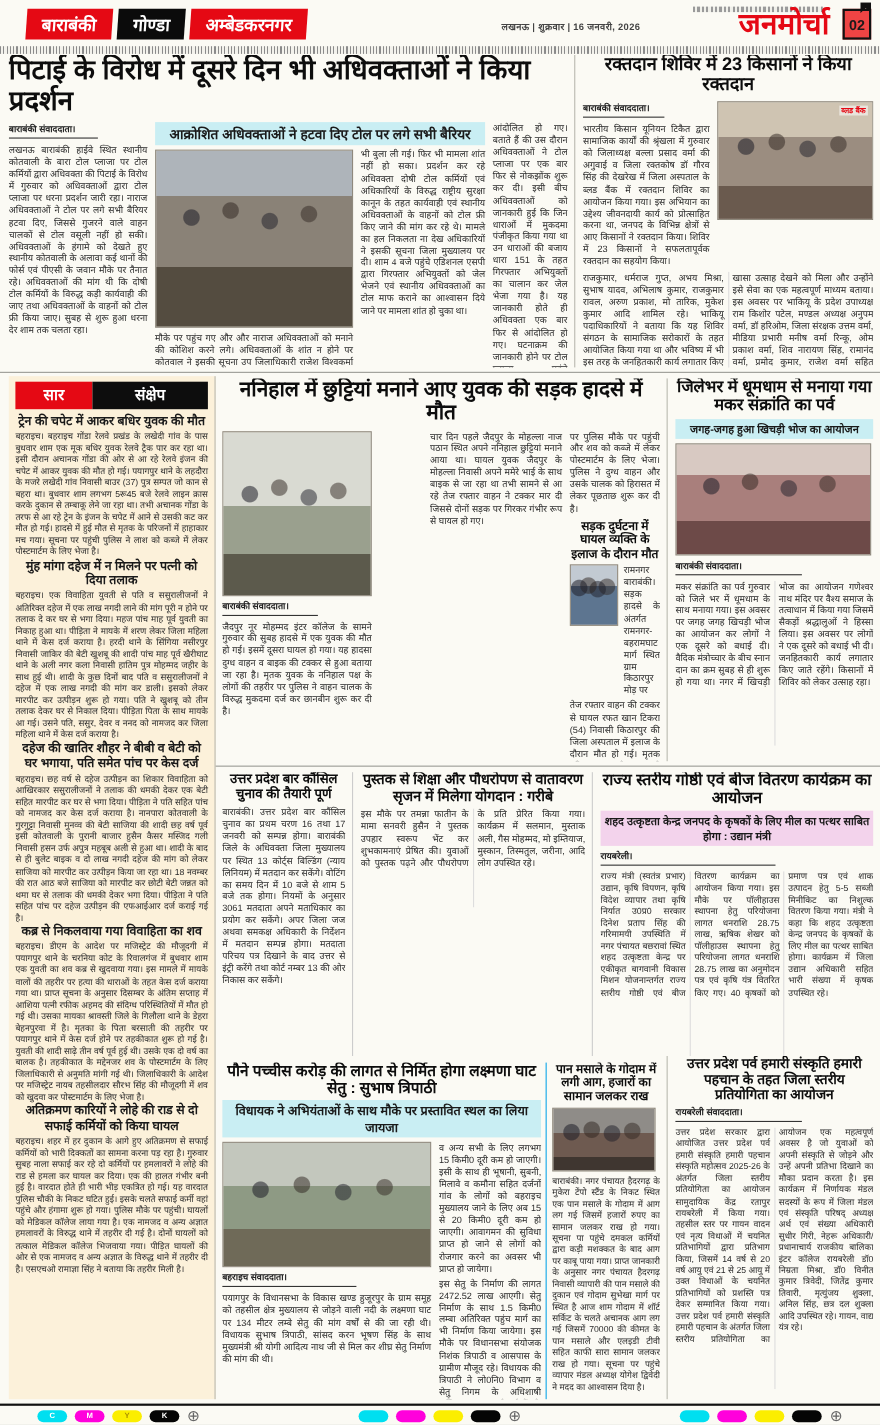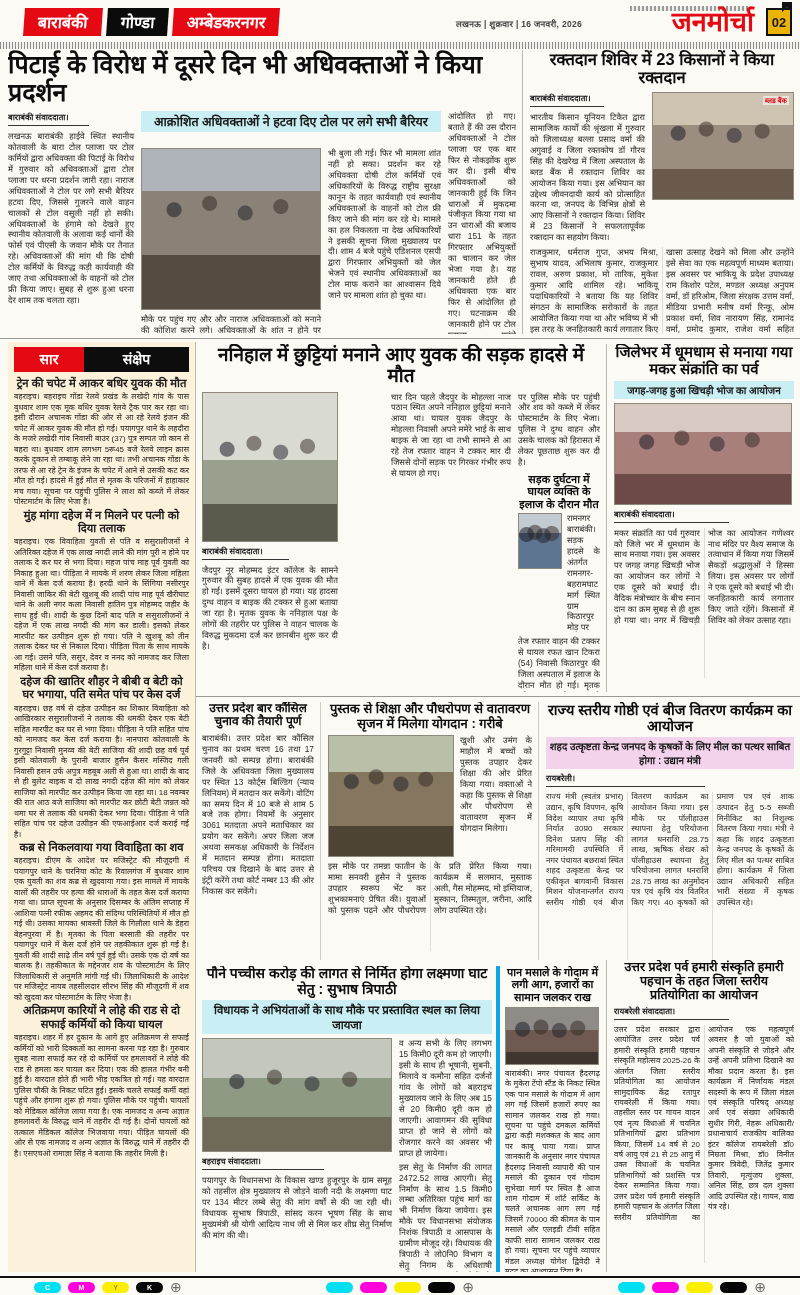--- a/index.html
+++ b/index.html
@@ -12,21 +12,21 @@
   
   .region-tags { position:absolute; left:24px; top:8px; display:flex; gap:5px; }
   .tag { padding:3px 14px; font-size:16px; font-weight:800; color:#fff; transform:skewX(-4deg); }
   .tag.red { background:#e50914; }
   .tag.blk { background:#0b0b0b; }
   .dateline { position:absolute; right:218px; top:18px; font-size:8.5px; font-weight:bold; color:#444; letter-spacing:.3px;}
   .tagline-bar { position:absolute; right:52px; top:6px; width:118px; height:5px;
     background:repeating-linear-gradient(90deg,#9a9a9a 0 2px,#f0f0ea 2px 4px); }
   .paper-name { position:absolute; right:46px; top:9px; font-size:27px; line-height:1; font-weight:800; color:#e50914; }
   .page-box { position:absolute; right:8px; top:8px; width:26px; height:28px; border:2px solid #111;
-    background:#eab308; text-align:center; font-size:13px; font-weight:800; line-height:25px; }
+    background:#ef4444; text-align:center; font-size:13px; font-weight:800; line-height:25px; }
   .page-notch { position:absolute; right:8px; top:2px; width:10px; height:10px; background:#111;
     clip-path:polygon(0 0,100% 0,100% 100%,50% 55%,0 100%); }
   .hatch { position:absolute; left:0; top:42px; width:800px; height:7px;
     background:repeating-linear-gradient(90deg,#8b8b8b 0 1px,#f3f2ec 1px 3px); }
   
   .art { position:absolute; overflow:hidden; }
   .hl { font-weight:800; color:#0d0d0d; line-height:1.12; text-align:center; }
   .byline { font-size:8.2px; font-weight:bold; color:#222; }
   .byrule { width:64%; height:1px; background:#333; margin:3px 0 5px; }
   .bt { font-size:8.3px; line-height:1.32; text-align:justify; color:#2a2a2a; }
@@ -89,21 +89,21 @@
   <div class="art" id="a1" style="left:8px; top:50px; width:508px; height:284px;">
     <div class="hl" style="font-size:25px; text-align:left;">पिटाई के विरोध में दूसरे दिन भी अधिवक्ताओं ने किया प्रदर्शन</div>
     <div style="display:flex; gap:7px; margin-top:5px;">
       <div style="width:126px; flex:none;">
         <div class="byline">बाराबंकी संवाददाता।</div>
         <div class="byrule"></div>
         <div class="bt">लखनऊ बाराबंकी हाईवे स्थित स्थानीय कोतवाली के बारा टोल प्लाजा पर टोल कर्मियों द्वारा अधिवक्ता की पिटाई के विरोध में गुरुवार को अधिवक्ताओं द्वारा टोल प्लाजा पर धरना प्रदर्शन जारी रहा। नाराज अधिवक्ताओं ने टोल पर लगे सभी बैरियर हटवा दिए, जिससे गुजरने वाले वाहन चालकों से टोल वसूली नहीं हो सकी। अधिवक्ताओं के हंगामे को देखते हुए स्थानीय कोतवाली के अलावा कई थानों की फोर्स एवं पीएसी के जवान मौके पर तैनात रहे। अधिवक्ताओं की मांग थी कि दोषी टोल कर्मियों के विरुद्ध कड़ी कार्यवाही की जाए तथा अधिवक्ताओं के वाहनों को टोल फ्री किया जाए। सुबह से शुरू हुआ धरना देर शाम तक चलता रहा।</div>
       </div>
       <div style="width:300px; flex:none;">
         <div class="sub-cyan">आक्रोशित अधिवक्ताओं ने हटवा दिए टोल पर लगे सभी बैरियर</div>
-        <div style="display:flex; gap:7px; margin-top:16px;">
+        <div style="display:flex; gap:7px; margin-top:4px;font-family:Liberation Serif, serif;">
           <div class="photo ph-crowd" style="width:180px; height:162px;"></div>
           <div class="bt" style="flex:1;">भी बुला ली गई। फिर भी मामला शांत नहीं हो सका। प्रदर्शन कर रहे अधिवक्ता दोषी टोल कर्मियों एवं अधिकारियों के विरुद्ध राष्ट्रीय सुरक्षा कानून के तहत कार्यवाही एवं स्थानीय अधिवक्ताओं के वाहनों को टोल फ्री किए जाने की मांग कर रहे थे। मामले का हल निकलता ना देख अधिकारियों ने इसकी सूचना जिला मुख्यालय पर दी। शाम 4 बजे पहुंचे एडिशनल एसपी द्वारा गिरफ्तार अभियुक्तों को जेल भेजने एवं स्थानीय अधिवक्ताओं का टोल माफ कराने का आश्वासन दिये जाने पर मामला शांत हो चुका था।</div>
         </div>
         <div class="bt" style="margin-top:4px; width:180px;">मौके पर पहुंच गए और और नाराज अधिवक्ताओं को मनाने की कोशिश करने लगे। अधिवक्ताओं के शांत न होने पर कोतवाल ने इसकी सूचना उप जिलाधिकारी राजेश विश्वकर्मा एवं पुलिस उपाधीक्षक समीर कुमार सिंह को दिया। हंगामा को देखते हुए प्रशासन द्वारा कई थानों की फोर्स के अलावा पीएसी भी बुला ली गई।</div>
       </div>
       <div class="bt" style="flex:1;">आंदोलित हो गए। बताते हैं की उस दौरान अधिवक्ताओं ने टोल प्लाजा पर एक बार फिर से नोकझोंक शुरू कर दी। इसी बीच अधिवक्ताओं को जानकारी हुई कि जिन धाराओं में मुकदमा पंजीकृत किया गया था उन धाराओं की बजाय धारा 151 के तहत गिरफ्तार अभियुक्तों का चालान कर जेल भेजा गया है। यह जानकारी होते ही अधिवक्ता एक बार फिर से आंदोलित हो गए। घटनाक्रम की जानकारी होने पर टोल प्लाजा पहुंचे उच्चाधिकारियों ने पूरे मामले को गंभीरता से लिया और दोषियों पर कार्यवाही का भरोसा दिया।</div>
     </div>
   </div>
 
   <div class="art" id="a2" style="left:522px; top:50px; width:272px; height:284px; border-left:1px solid #b9b9b0; padding-left:7px;">
@@ -183,24 +183,20 @@
 
   <div class="hline" style="top:696px; left:196px; width:604px;"></div>
 
   <div class="art" id="a6" style="left:202px; top:702px; width:112px; height:258px;">
     <div class="hl" style="font-size:12px;">उत्तर प्रदेश बार कौंसिल चुनाव की तैयारी पूर्ण</div>
     <div class="bt" style="margin-top:4px;">बाराबंकी। उत्तर प्रदेश बार कौंसिल चुनाव का प्रथम चरण 16 तथा 17 जनवरी को सम्पन्न होगा। बाराबंकी जिले के अधिवक्ता जिला मुख्यालय पर स्थित 13 कोर्ट्स बिल्डिंग (न्याय लिनियम) में मतदान कर सकेंगे। वोटिंग का समय दिन में 10 बजे से शाम 5 बजे तक होगा। नियमों के अनुसार 3061 मतदाता अपने मताधिकार का प्रयोग कर सकेंगे। अपर जिला जज अथवा समकक्ष अधिकारी के निर्देशन में मतदान सम्पन्न होगा। मतदाता परिचय पत्र दिखाने के बाद उत्तर से इंट्री करेंगे तथा कोर्ट नम्बर 13 की ओर निकास कर सकेंगे।</div>
   </div>
 
   <div class="art" id="a7" style="left:320px; top:702px; width:212px; height:258px; border-left:1px solid #ccc; padding-left:7px;">
     <div class="hl" style="font-size:13px;">पुस्तक से शिक्षा और पौधरोपण से वातावरण सृजन में मिलेगा योगदान : गरीबे</div>
-    <div style="display:flex; gap:6px; margin-top:4px;">
-      <div class="photo ph-gift" style="width:126px; height:122px; flex:none;"></div>
-      <div class="bt" style="flex:1;">खुशी और उमंग के माहौल में बच्चों को पुस्तक उपहार देकर शिक्षा की ओर प्रेरित किया गया। वक्ताओं ने कहा कि पुस्तक से शिक्षा और पौधरोपण से वातावरण सृजन में योगदान मिलेगा।</div>
-    </div>
     <div class="bt cols2" style="margin-top:4px; height:90px; overflow:hidden;">इस मौके पर तमन्ना फातीन के मामा सनवरी हुसैन ने पुस्तक उपहार स्वरूप भेंट कर शुभकामनाएं प्रेषित की। युवाओं को पुस्तक पढ़ने और पौधरोपण के प्रति प्रेरित किया गया। कार्यक्रम में सलमान, मुस्ताक अली, गैस मोहम्मद, मो इम्तियाज, मुस्कान, तिस्मतुल, जरीना, आदि लोग उपस्थित रहे।</div>
   </div>
 
   <div class="art" id="a8" style="left:538px; top:702px; width:256px; height:258px; border-left:1px solid #ccc; padding-left:7px;">
     <div class="hl" style="font-size:14.5px;">राज्य स्तरीय गोष्ठी एवं बीज वितरण कार्यक्रम का आयोजन</div>
     <div class="sub-pink" style="margin-top:3px;">शहद उत्कृष्टता केन्द्र जनपद के कृषकों के लिए मील का पत्थर साबित होगा : उद्यान मंत्री</div>
     <div class="byline" style="margin-top:3px;">रायबरेली।</div>
     <div class="byrule"></div>
     <div class="bt cols3" style="height:168px; overflow:hidden; font-size:8px;">राज्य मंत्री (स्वतंत्र प्रभार) उद्यान, कृषि विपणन, कृषि विदेश व्यापार तथा कृषि निर्यात उ0प्र0 सरकार दिनेश प्रताप सिंह की गरिमामयी उपस्थिति में नगर पंचायत बछरावां स्थित शहद उत्कृष्टता केन्द्र पर एकीकृत बागवानी विकास मिशन योजनान्तर्गत राज्य स्तरीय गोष्ठी एवं बीज वितरण कार्यक्रम का आयोजन किया गया। इस मौके पर पॉलीहाउस स्थापना हेतु परियोजना लागत धनराशि 28.75 लाख, ऋषिक शेखर को पॉलीहाउस स्थापना हेतु परियोजना लागत धनराशि 28.75 लाख का अनुमोदन पत्र एवं कृषि यंत्र वितरित किए गए। 40 कृषकों को प्रमाण पत्र एवं शाक उत्पादन हेतु 5-5 सब्जी मिनीकिट का निशुल्क वितरण किया गया। मंत्री ने कहा कि शहद उत्कृष्टता केन्द्र जनपद के कृषकों के लिए मील का पत्थर साबित होगा। कार्यक्रम में जिला उद्यान अधिकारी सहित भारी संख्या में कृषक उपस्थित रहे।</div>
   </div>
@@ -215,21 +211,21 @@
         <div class="byrule"></div>
         <div class="bt">पयागपुर के विधानसभा के विकास खण्ड हुजूरपुर के ग्राम समूह को तहसील क्षेत्र मुख्यालय से जोड़ने वाली नदी के लक्ष्मणा घाट पर 134 मीटर लम्बे सेतु की मांग वर्षों से की जा रही थी। विधायक सुभाष त्रिपाठी, सांसद करन भूषण सिंह के साथ मुख्यमंत्री श्री योगी आदित्य नाथ जी से मिल कर शीघ्र सेतु निर्माण की मांग की थी।</div>
       </div>
       <div style="flex:1;">
         <div class="bt">व अन्य सभी के लिए लगभग 15 किमी0 दूरी कम हो जाएगी। इसी के साथ ही भूषानी, सुबनी, मिलावे व कमौना सहित दर्जनों गांव के लोगों को बहराइच मुख्यालय जाने के लिए अब 15 से 20 किमी0 दूरी कम हो जाएगी। आवागमन की सुविधा प्राप्त हो जाने से लोगों को रोजगार करने का अवसर भी प्राप्त हो जायेगा।</div>
         <div class="bt" style="margin-top:3px;">इस सेतु के निर्माण की लागत 2472.52 लाख आएगी। सेतु निर्माण के साथ 1.5 किमी0 लम्बा अतिरिक्त पहुंच मार्ग का भी निर्माण किया जायेगा। इस मौके पर विधानसभा संयोजक निशंक त्रिपाठी व आसपास के ग्रामीण मौजूद रहे। विधायक की त्रिपाठी ने लो0नि0 विभाग व सेतु निगम के अधिशाषी अभियन्ता व कार्यकर्ताओं के साथ लक्ष्मणाघाट पहुंचकर सेतु के निर्माण स्थल का जायजा लिया।</div>
       </div>
     </div>
   </div>
 
-  <div class="art" id="a10" style="left:496px; top:966px; width:104px; height:306px; border-left:4px solid #0ea5e9; padding-left:5px;">
+  <div class="art" id="a10" style="left:496px; top:966px; width:104px; height:306px; border-left:1px solid #0ea5e9; padding-left:5px;">
     <div class="hl" style="font-size:11px;">पान मसाले के गोदाम में लगी आग, हजारों का सामान जलकर राख</div>
     <div class="photo ph-fire" style="width:94px; height:58px; margin:4px 0;"></div>
     <div class="bt" style="font-size:7.9px;">बाराबंकी। नगर पंचायत हैदरगढ़ के मुकेरा टेंपो स्टैंड के निकट स्थित एक पान मसाले के गोदाम में आग लग गई जिसमें हजारों रुपए का सामान जलकर राख हो गया। सूचना पा पहुंचे दमकल कर्मियों द्वारा कड़ी मशक्कत के बाद आग पर काबू पाया गया। प्राप्त जानकारी के अनुसार नगर पंचायत हैदरगढ़ निवासी व्यापारी की पान मसाले की दुकान एवं गोदाम सुभेखा मार्ग पर स्थित है आज शाम गोदाम में शॉर्ट सर्किट के चलते अचानक आग लग गई जिसमें 70000 की कीमत के पान मसाले और एलइडी टीवी सहित काफी सारा सामान जलकर राख हो गया। सूचना पर पहुंचे व्यापार मंडल अध्यक्ष योगेश द्विवेदी ने मदद का आश्वासन दिया है।</div>
   </div>
 
   <div class="art" id="a11" style="left:606px; top:960px; width:188px; height:312px; border-left:1px solid #b9b9b0; padding-left:7px;">
     <div class="hl" style="font-size:12.5px;">उत्तर प्रदेश पर्व हमारी संस्कृति हमारी पहचान के तहत जिला स्तरीय प्रतियोगिता का आयोजन</div>
     <div class="byline" style="margin-top:3px;">रायबरेली संवाददाता।</div>
     <div class="byrule"></div>
     <div class="bt cols2" style="height:238px; overflow:hidden; font-size:7.9px;">उत्तर प्रदेश सरकार द्वारा आयोजित उत्तर प्रदेश पर्व हमारी संस्कृति हमारी पहचान संस्कृति महोत्सव 2025-26 के अंतर्गत जिला स्तरीय प्रतियोगिता का आयोजन सामुदायिक केंद्र रतापुर रायबरेली में किया गया। तहसील स्तर पर गायन वादन एवं नृत्य विधाओं में चयनित प्रतिभागियों द्वारा प्रतिभाग किया, जिसमें 14 वर्ष से 20 वर्ष आयु एवं 21 से 25 आयु में उक्त विधाओं के चयनित प्रतिभागियों को प्रशस्ति पत्र देकर सम्मानित किया गया। उत्तर प्रदेश पर्व हमारी संस्कृति हमारी पहचान के अंतर्गत जिला स्तरीय प्रतियोगिता का आयोजन एक महत्वपूर्ण अवसर है जो युवाओं को अपनी संस्कृति से जोड़ने और उन्हें अपनी प्रतिभा दिखाने का मौका प्रदान करता है। इस कार्यक्रम में निर्णायक मंडल सदस्यों के रूप में जिला मंडल एवं संस्कृति परिषद् अध्यक्ष अर्थ एवं संख्या अधिकारी सुधीर गिरी, नेहरू अधिकारी/प्रधानाचार्य राजकीय बालिका इंटर कॉलेज रायबरेली डॉ0 निम्रता मिश्रा, डॉ0 विनीत कुमार त्रिवेदी, जितेंद्र कुमार तिवारी, मृत्युंजय शुक्ला, अनिल सिंह, छत्र दल शुक्ला आदि उपस्थित रहे। गायन, वाद्य यंत्र रहे।</div>

